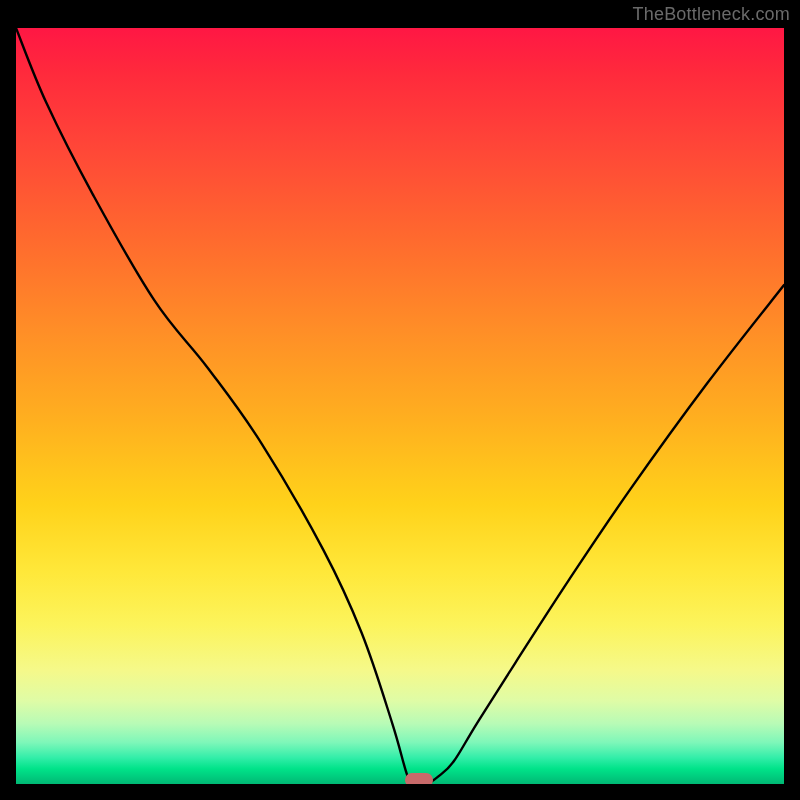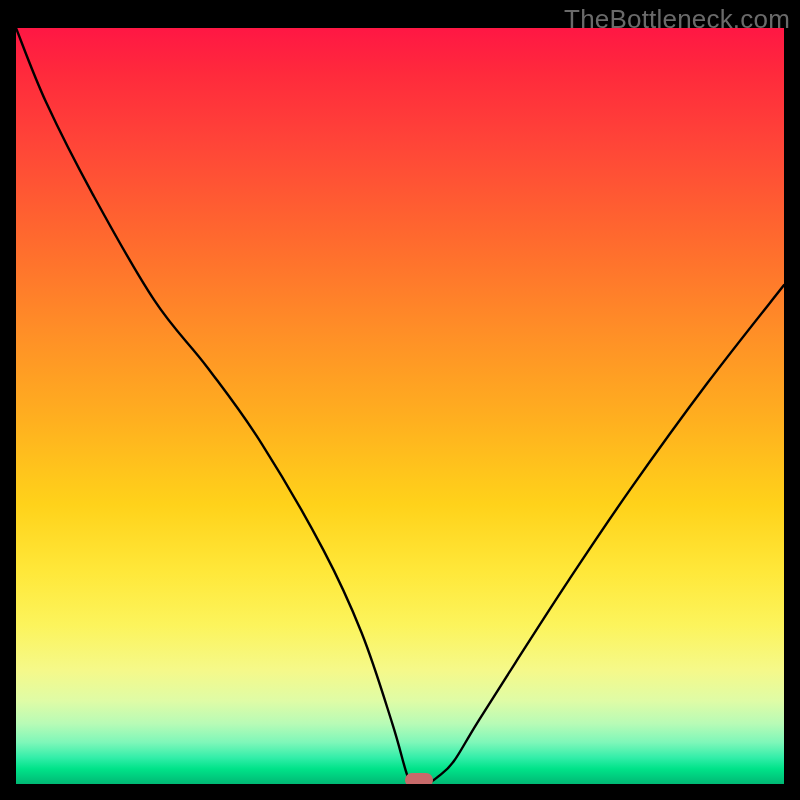--- a/index.html
+++ b/index.html
@@ -15,21 +15,21 @@
     position: relative;
     width: 800px;
     height: 800px;
     background: #000;
   }
   .brand {
     position: absolute;
     top: 4px;
     right: 10px;
     color: #6a6a6a;
-    font-size: 26px;
+    font-size: 18px;
     letter-spacing: 0.2px;
     z-index: 10;
   }
   .plot {
     position: absolute;
     left: 16px;
     top: 28px;
     width: 768px;
     height: 756px;
     overflow: hidden;

